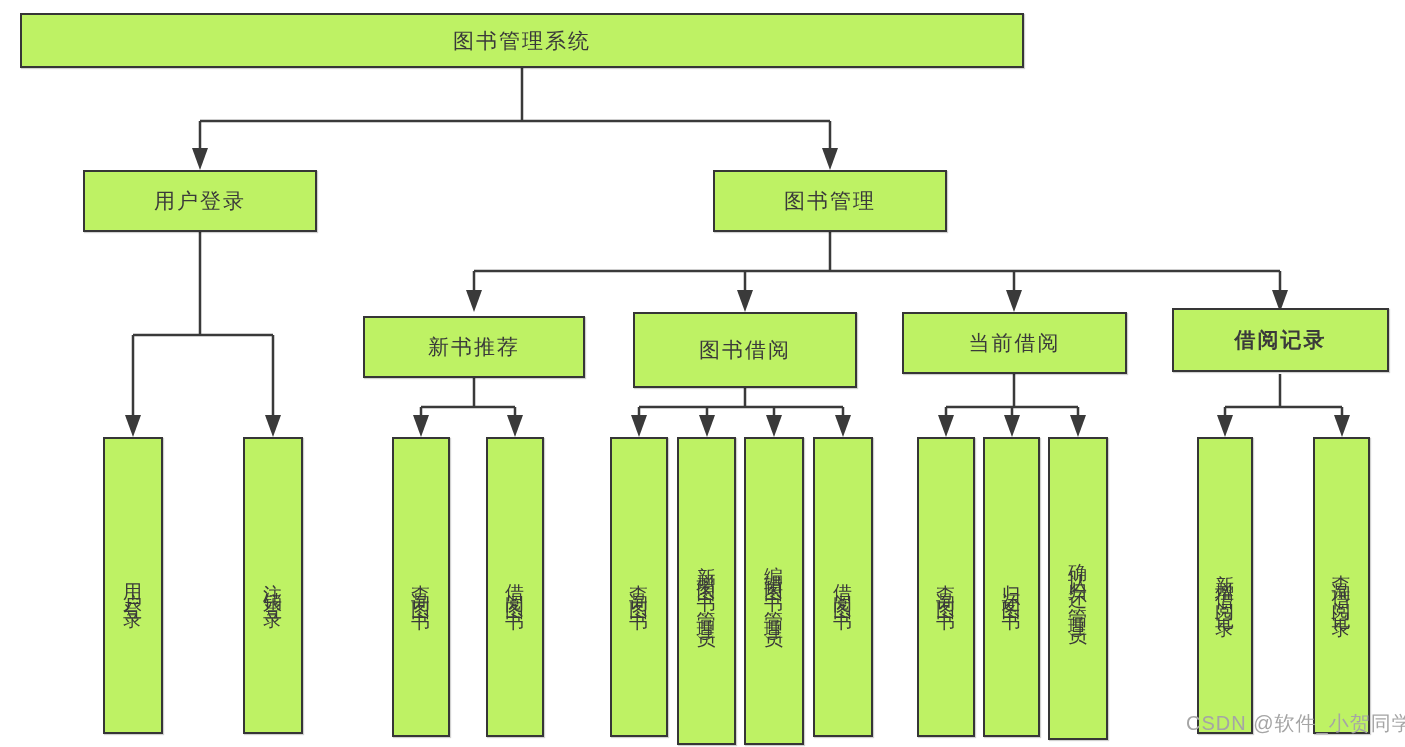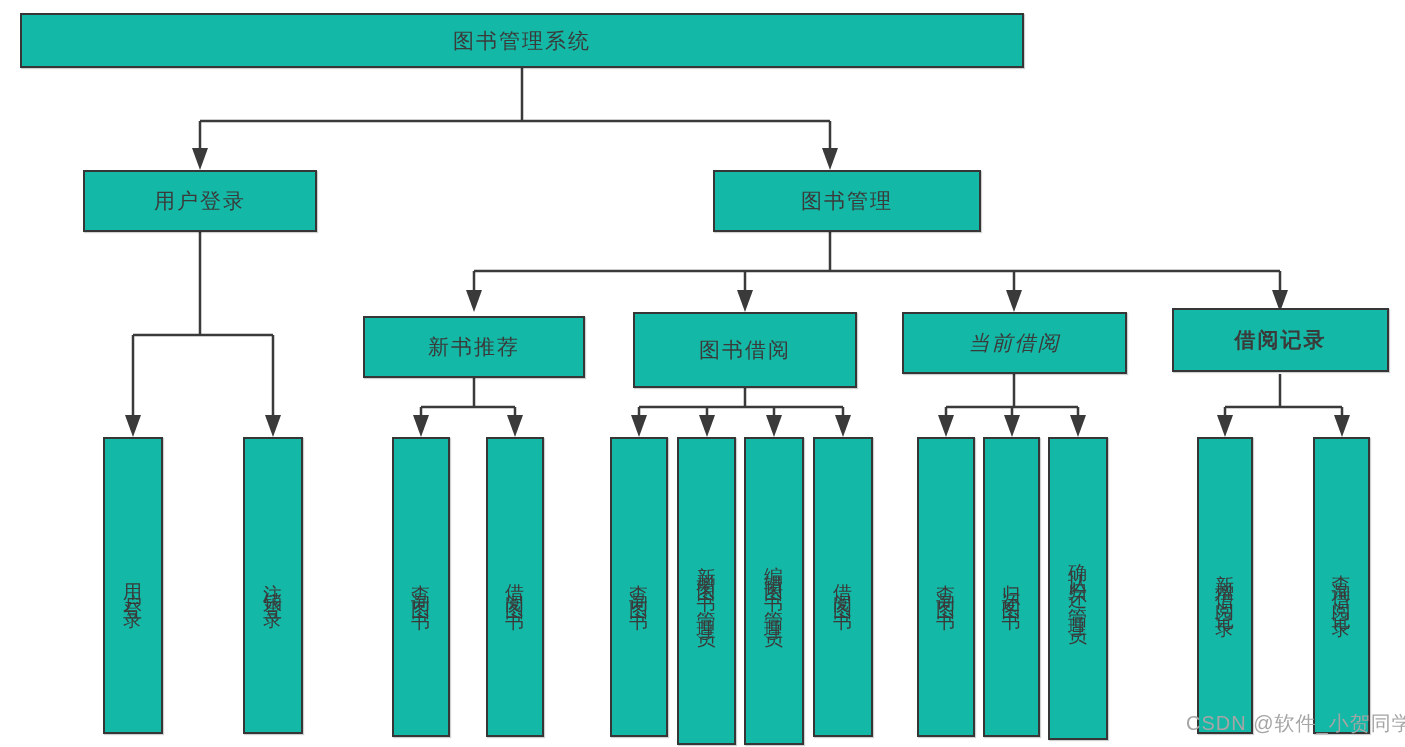--- a/index.html
+++ b/index.html
@@ -2,21 +2,21 @@
 <html><head>
 <meta charset="utf-8">
 <style>
   html,body{margin:0;padding:0;background:#ffffff;}
   .canvas{
     position:relative;width:1405px;height:747px;background:#ffffff;
     font-family:"Liberation Sans","DejaVu Sans",sans-serif;overflow:hidden;
   }
   .wires{position:absolute;left:0;top:0;width:1405px;height:747px;}
   .node{
-    position:absolute;background:#14b8a6;border:2px solid #363636;
+    position:absolute;background:#bef264;border:2px solid #363636;
     box-sizing:border-box;display:flex;align-items:center;justify-content:center;
     color:#3a3a3a;box-shadow:1px 1px 1px rgba(0,0,0,0.18);z-index:2;
   }
   .node>span{font-size:21px;letter-spacing:2px;white-space:nowrap;}
   .leaf>span{
     writing-mode:vertical-rl;text-orientation:mixed;
     font-size:19px;letter-spacing:9px;line-height:1;white-space:nowrap;
   }
   .watermark{
     position:absolute;left:1186px;top:710px;z-index:6;
@@ -68,31 +68,31 @@
     </g>
   </svg>
 
   <div class="node" style="left:20px;top:13px;width:1004px;height:55px;">
     <span>图书管理系统</span>
   </div>
 
   <div class="node" style="left:83px;top:170px;width:234px;height:62px;">
     <span>用户登录</span>
   </div>
-  <div class="node" style="left:713px;top:170px;width:268px;height:62px;">
+  <div class="node" style="left:713px;top:170px;width:234px;height:62px;">
     <span>图书管理</span>
   </div>
 
   <div class="node" style="left:363px;top:316px;width:222px;height:62px;">
     <span>新书推荐</span>
   </div>
   <div class="node" style="left:633px;top:312px;width:224px;height:76px;">
     <span>图书借阅</span>
   </div>
-  <div class="node" style="left:902px;top:312px;width:225px;height:62px;font-style:italic;">
+  <div class="node" style="left:902px;top:312px;width:225px;height:62px;">
     <span>当前借阅</span>
   </div>
   <div class="node" style="left:1172px;top:308px;width:217px;height:64px;font-weight:bold;">
     <span>借阅记录</span>
   </div>
 
   <div class="node leaf" style="left:103px;top:437px;width:60px;height:297px;">
     <span>用户登录</span>
   </div>
   <div class="node leaf" style="left:243px;top:437px;width:60px;height:297px;">

